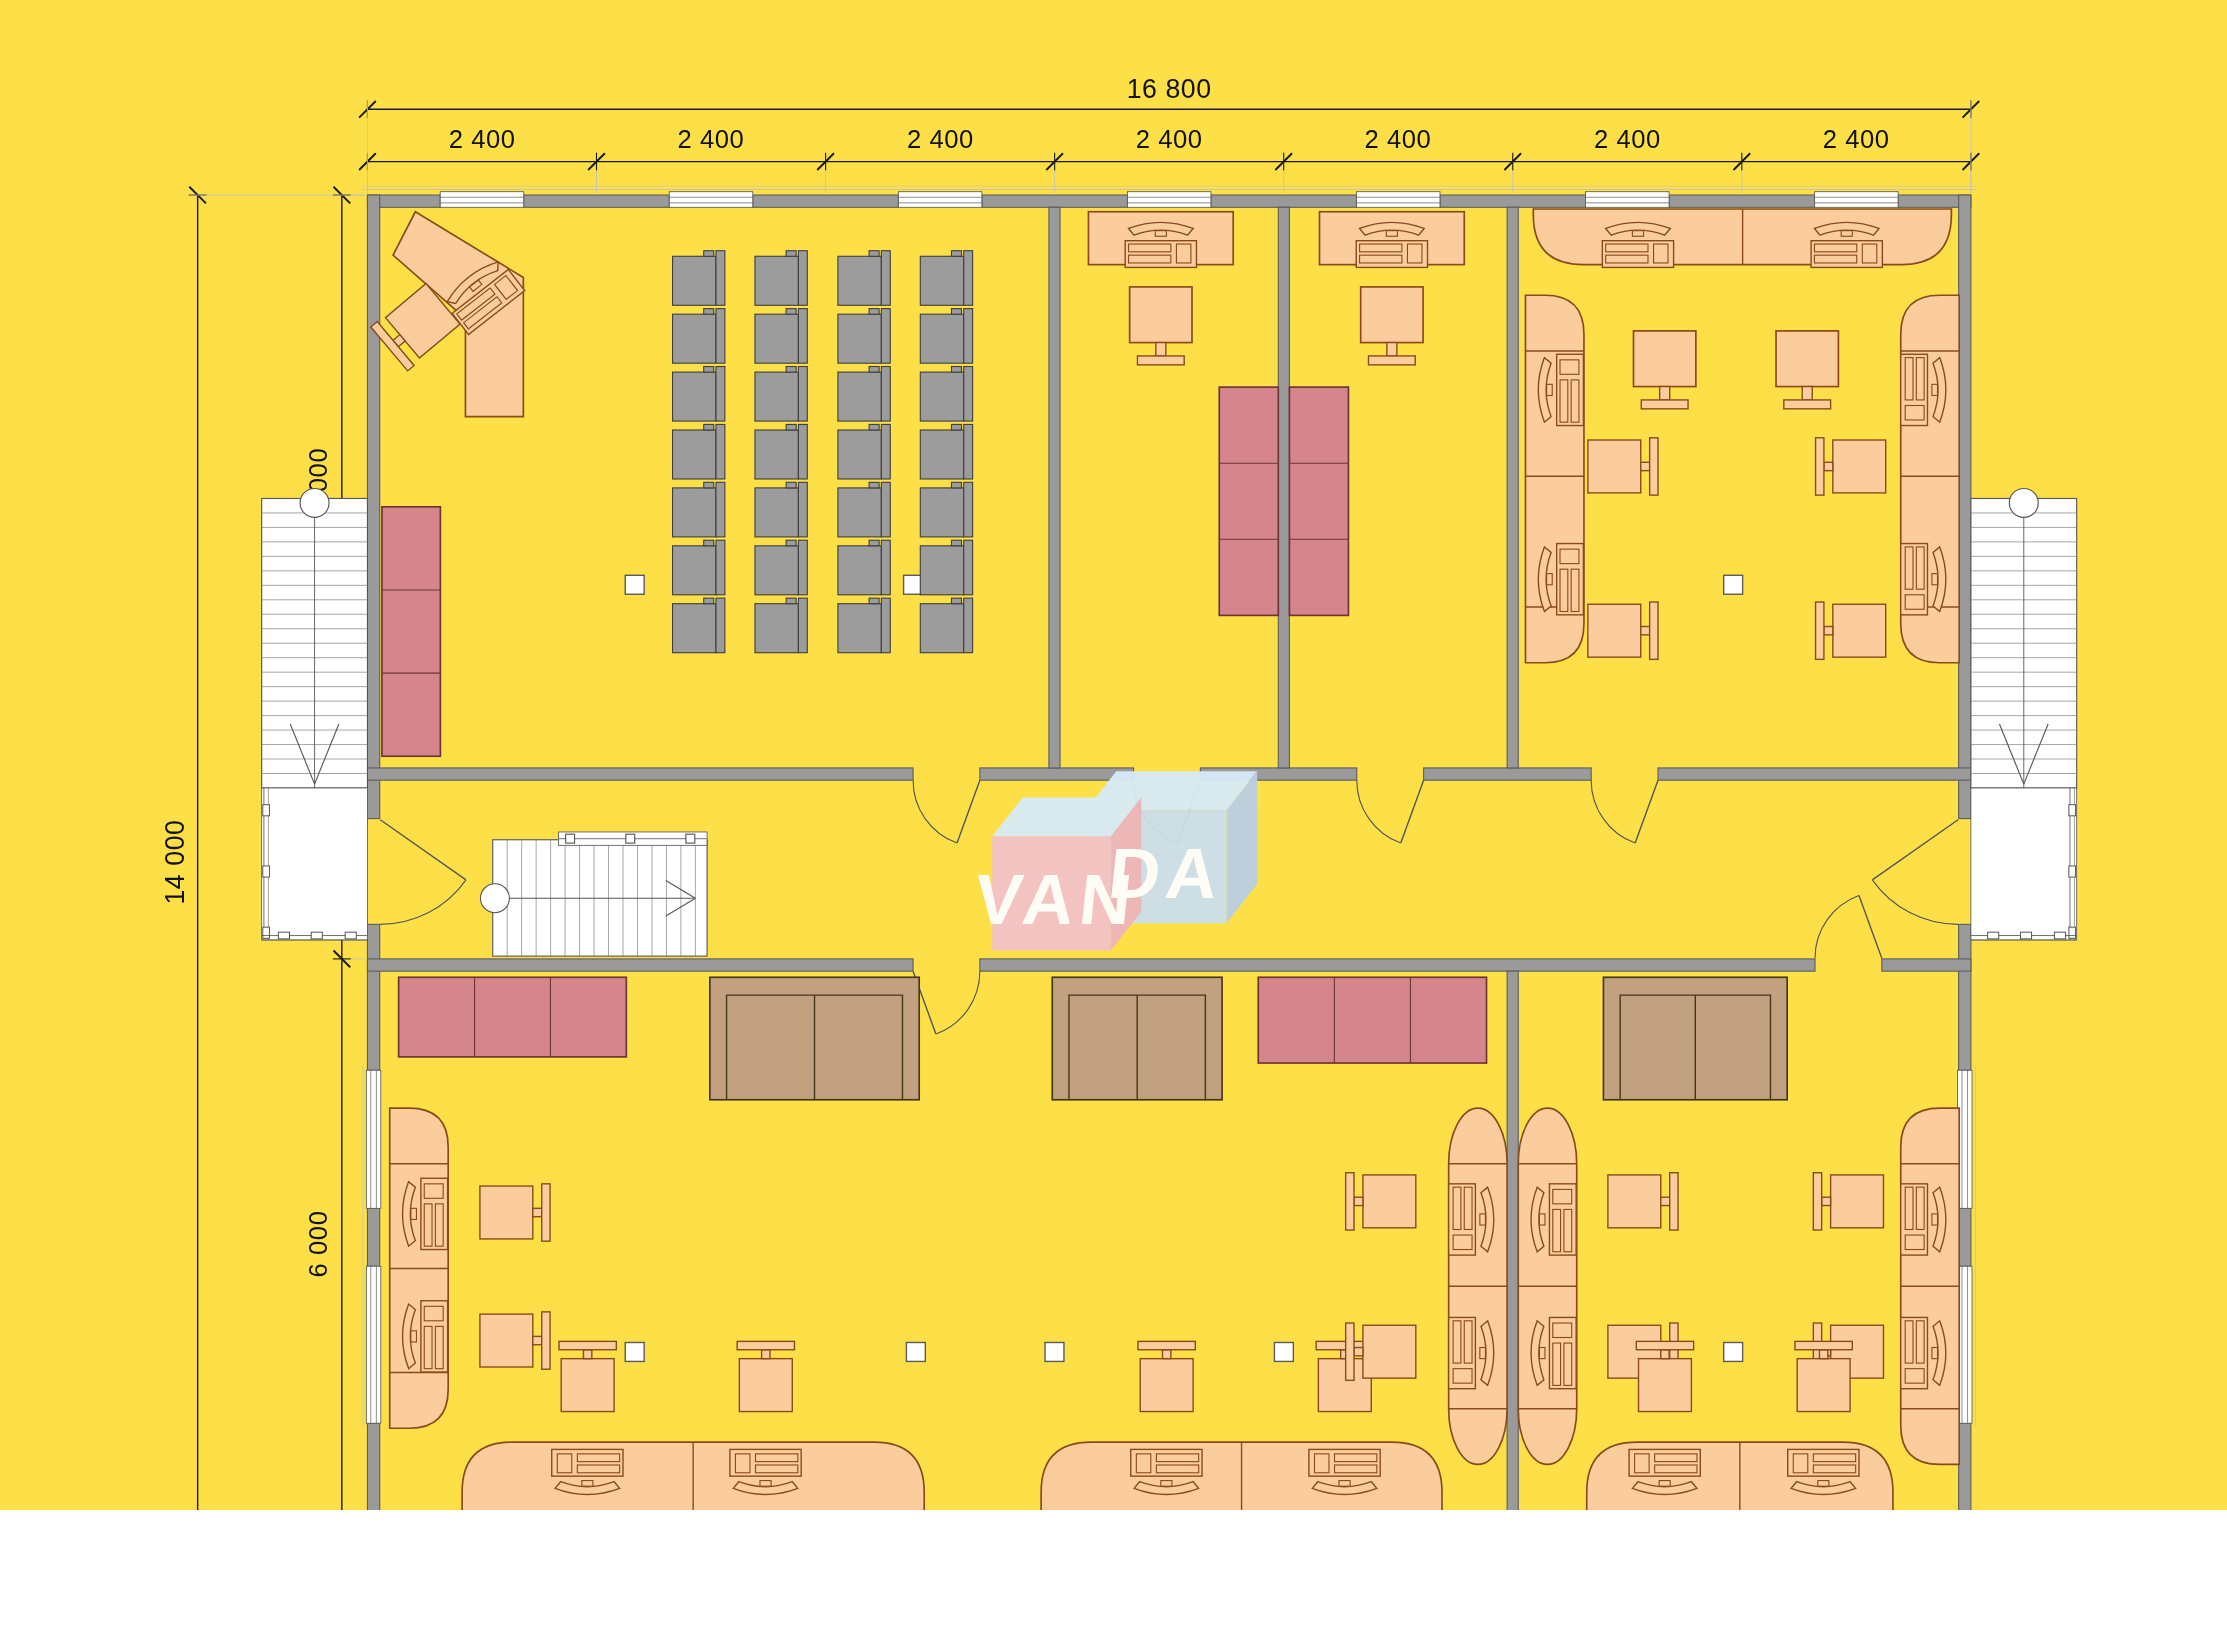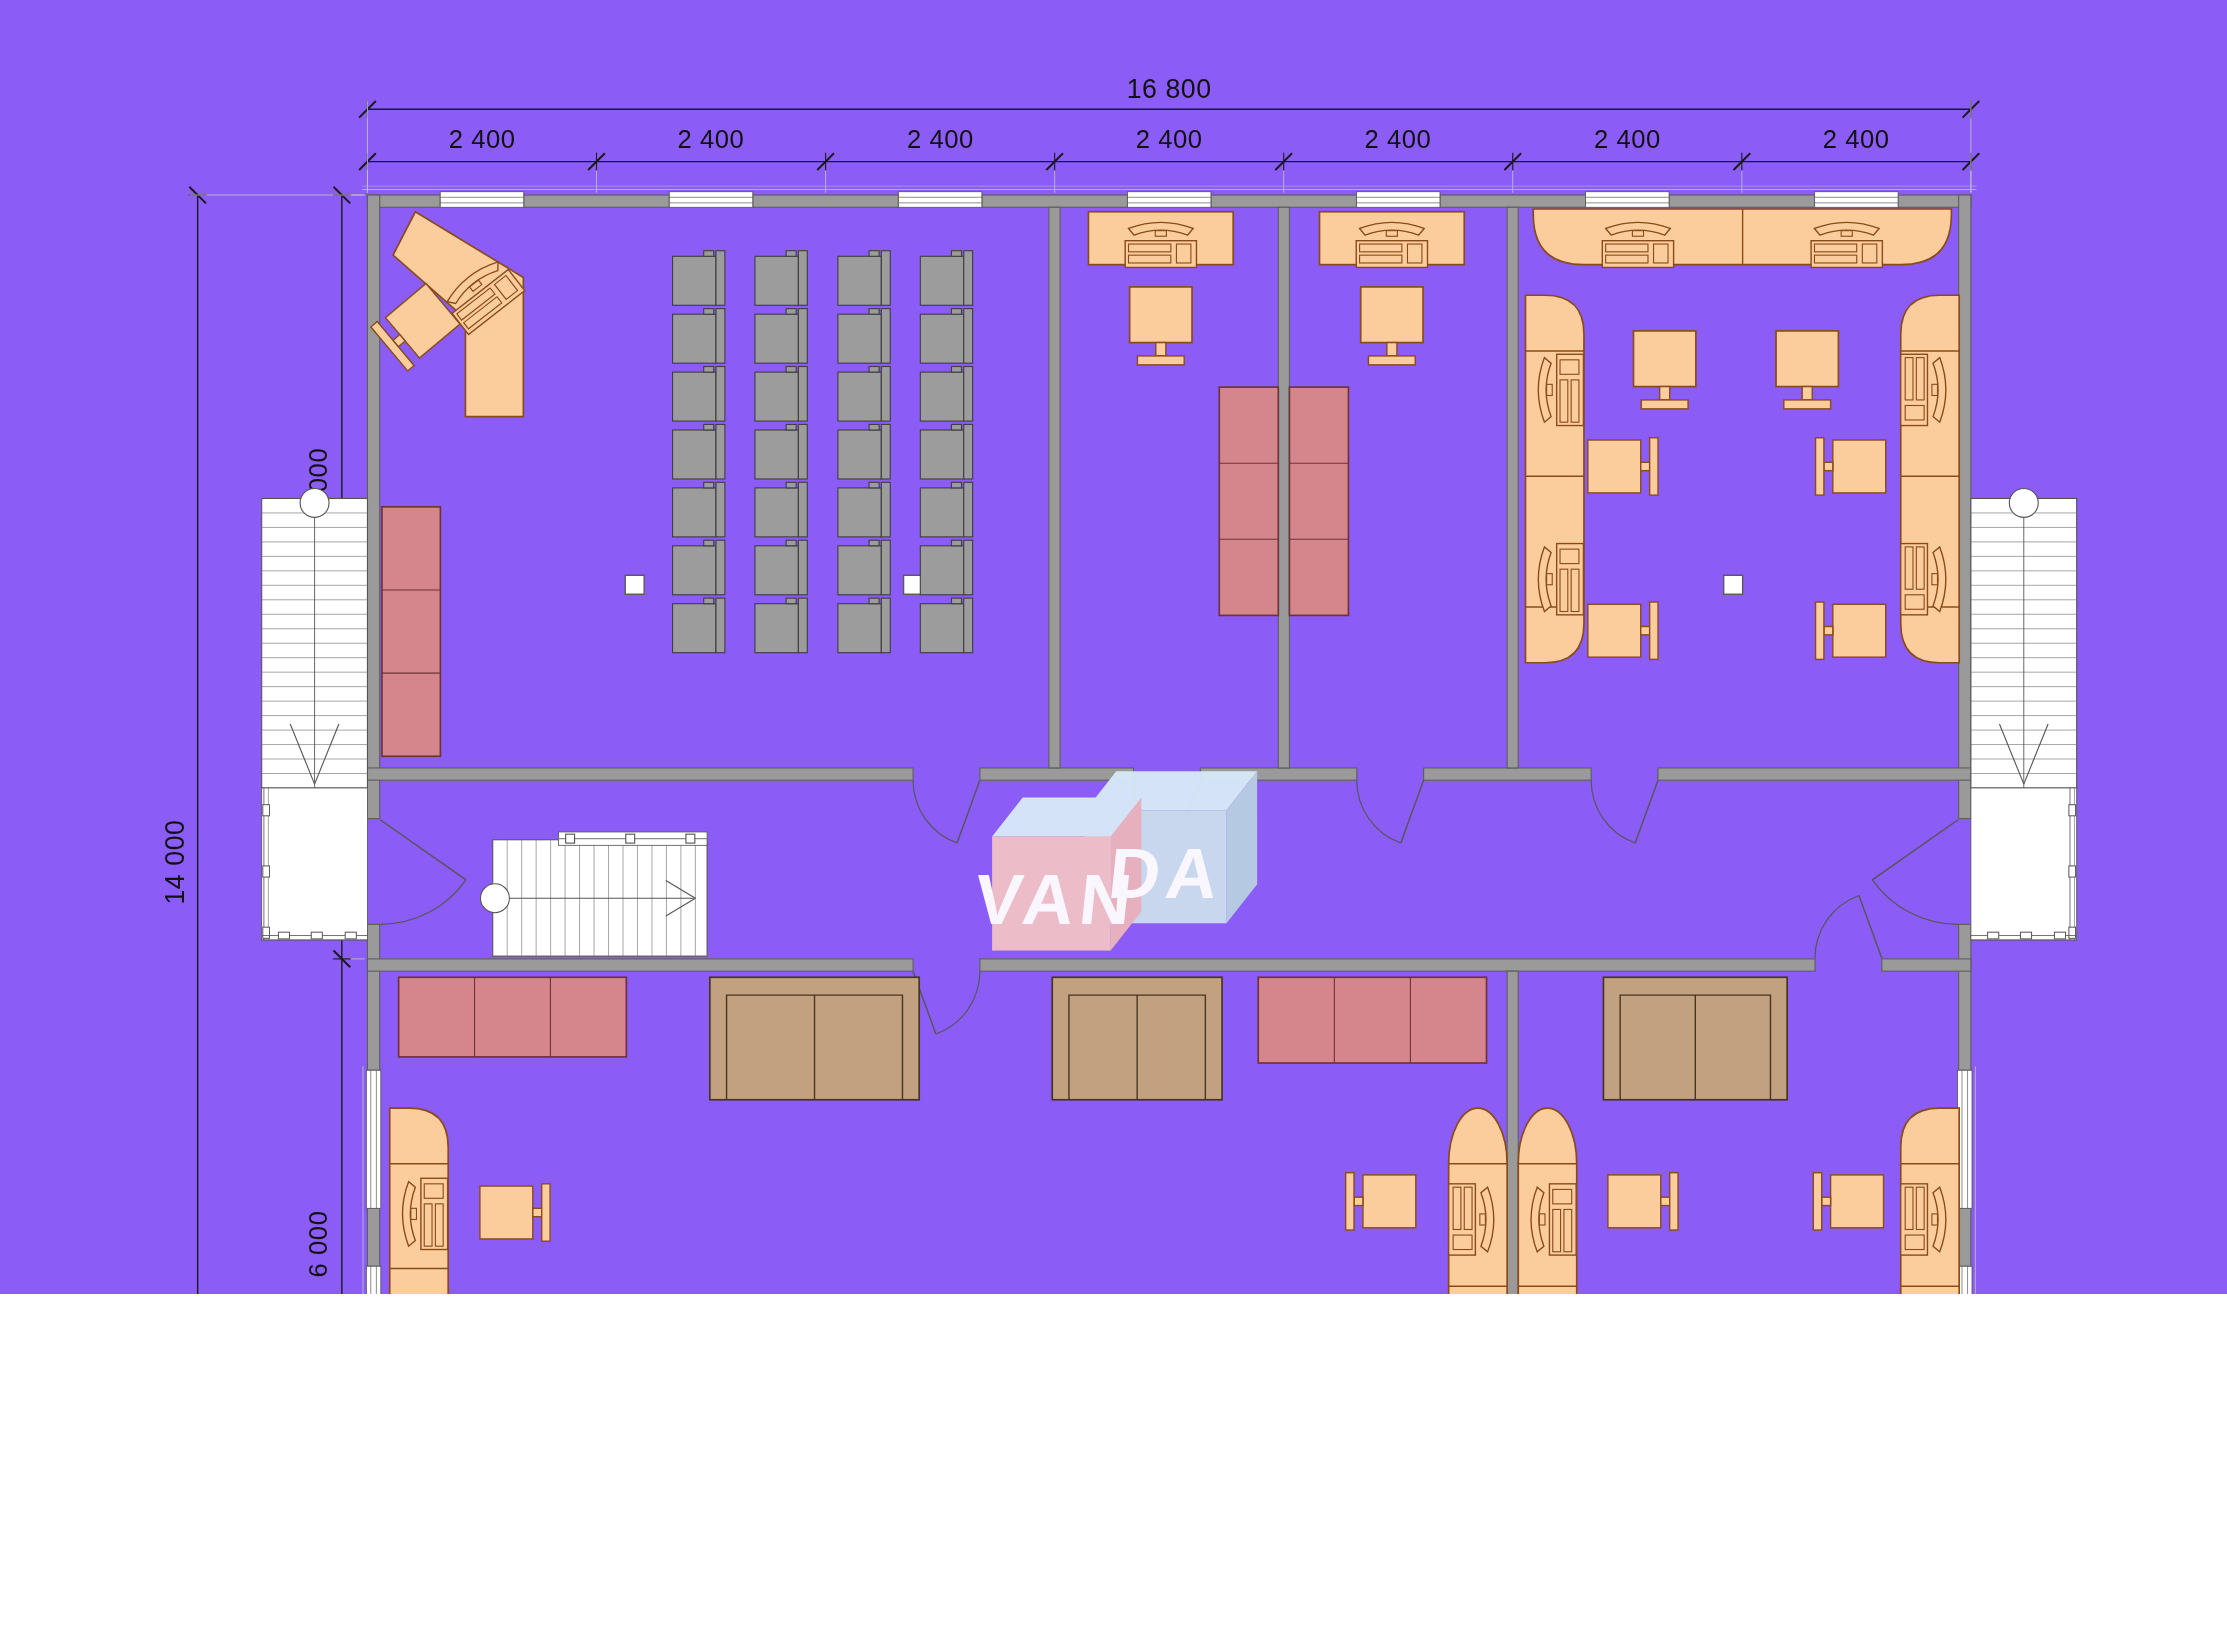--- a/index.html
+++ b/index.html
@@ -1,16 +1,16 @@
 <!DOCTYPE html>
 <html style="--background: #ffffff; --wall-fill: #9a9a9a; --wall-edge: #5e5e5e; --furniture-fill: #fbcd9c; --furniture-stroke: #8a4a1a; --chair-gray-fill: #9c9c9c; --chair-gray-stroke: #3f3f3f; --sofa-red-fill: #d5868c; --sofa-red-stroke: #6e3338; --sofa-brown-fill: #c2a180; --sofa-brown-stroke: #46351f; --dim-line: #1a1a1a; --dim-text: #111111; --thin-line: #555555; --outline-light: #c0c0c0; --pink-front: #f2c2c7; --pink-side: #ecb5bc; --blue-front: #ccdeee; --blue-side: #b9cfe2; --top-face: #d8ebf8; --letter-color: #ffffff;font-size:9px"><head>
 <meta charset="utf-8">
 <style>
   html,body{margin:0;padding:0;background:#fff;}
-  .page{position:relative;width:2227px;height:1294px;background:#8b5cf6;overflow:hidden;
+  .page{position:relative;width:2227px;height:1510px;background:#fde047;overflow:hidden;
         font-family:"Liberation Sans",sans-serif;}
   svg{position:absolute;inset:0;display:block;}
   text{font-family:"Liberation Sans",sans-serif;}
   .dim-label{fill:var(--dim-text);font-size:46px;letter-spacing:1px;}
   .dim-total{fill:var(--dim-text);font-size:48px;letter-spacing:1px;}
   .logo-letters{fill:var(--letter-color);font-size:128px;font-weight:700;letter-spacing:10px;}
 </style>
 </head>
 <body>
 

